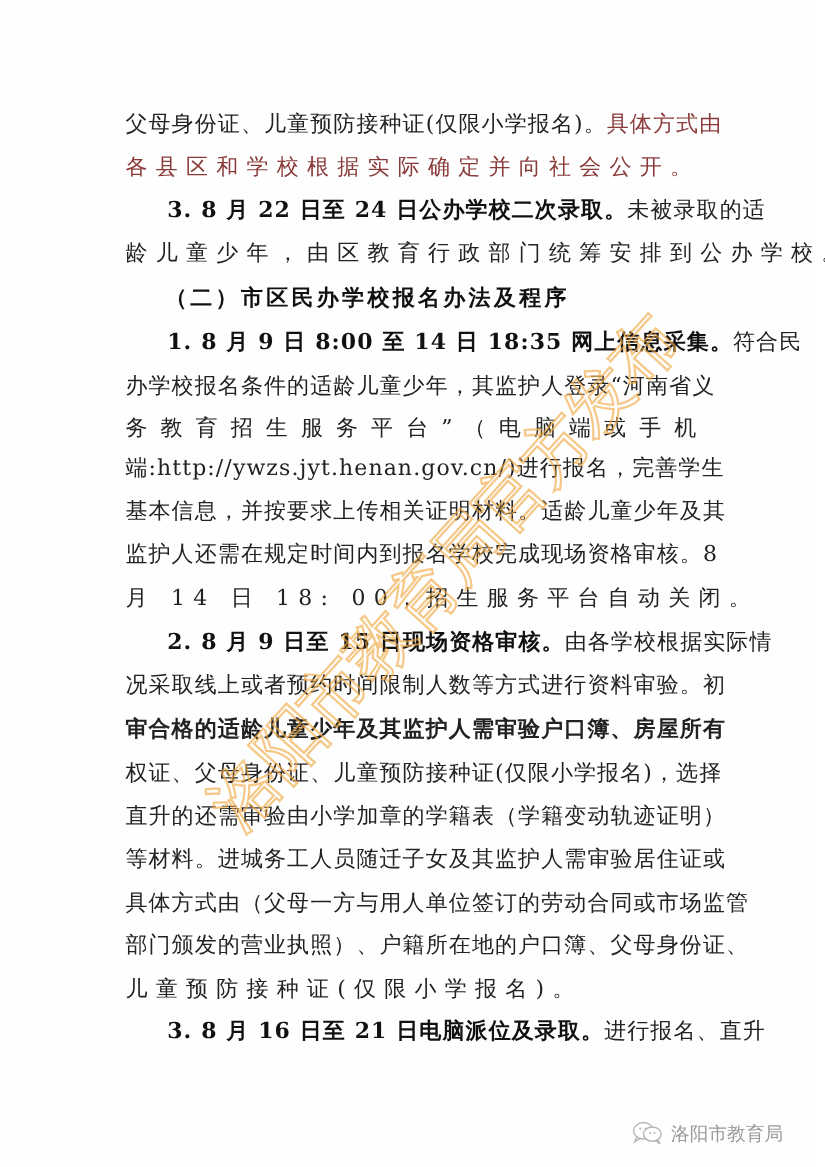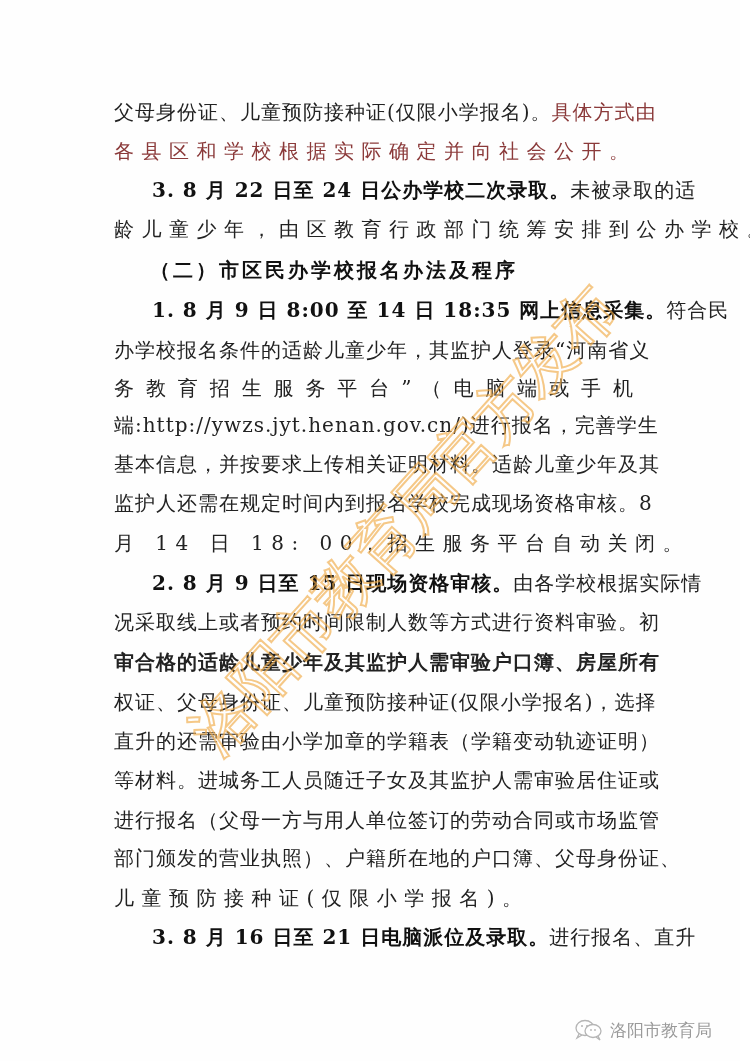--- a/index.html
+++ b/index.html
@@ -91,21 +91,21 @@
       <div class="line" style="top: 410px;"><span>端:http://ywzs.jyt.henan.gov.cn/)进行报名，完善学生</span></div>
       <div class="line" style="top: 449px;"><span>基本信息，并按要求上传相关证明材料。适龄儿童少年及其</span></div>
       <div class="line" style="top: 488px;"><span>监护人还需在规定时间内到报名学校完成现场资格审核。8</span></div>
       <div class="line short" style="top: 528px;"><span>月 14 日 18: 00，招生服务平台自动关闭。</span></div>
       <div class="line indent" style="top: 568px;"><span class="bold">2. 8 月 9 日至 15 日现场资格审核。</span><span>由各学校根据实际情</span></div>
       <div class="line" style="top: 607px;"><span>况采取线上或者预约时间限制人数等方式进行资料审验。初</span></div>
       <div class="line" style="top: 647px; font-weight: bold;"><span>审合格的适龄儿童少年及其监护人需审验户口簿、房屋所有</span></div>
       <div class="line" style="top: 687px;"><span>权证、父母身份证、儿童预防接种证(仅限小学报名)，选择</span></div>
       <div class="line" style="top: 726px;"><span>直升的还需审验由小学加章的学籍表（学籍变动轨迹证明）</span></div>
       <div class="line" style="top: 765px;"><span>等材料。进城务工人员随迁子女及其监护人需审验居住证或</span></div>
-      <div class="line" style="top: 805px;"><span>进行报名（父母一方与用人单位签订的劳动合同或市场监管</span></div>
+      <div class="line" style="top: 805px;"><span>具体方式由（父母一方与用人单位签订的劳动合同或市场监管</span></div>
       <div class="line" style="top: 843px;"><span>部门颁发的营业执照）、户籍所在地的户口簿、父母身份证、</span></div>
       <div class="line short" style="top: 883px;"><span>儿童预防接种证(仅限小学报名)。</span></div>
       <div class="line indent" style="top: 922px;"><span class="bold">3. 8 月 16 日至 21 日电脑派位及录取。</span><span>进行报名、直升</span></div>
     </div>
 
   <div class="watermark">洛阳市教育局官方发布</div>
 
   <div class="footer-logo">
     <span>
       <svg width="30" height="24" viewBox="0 0 30 24">

